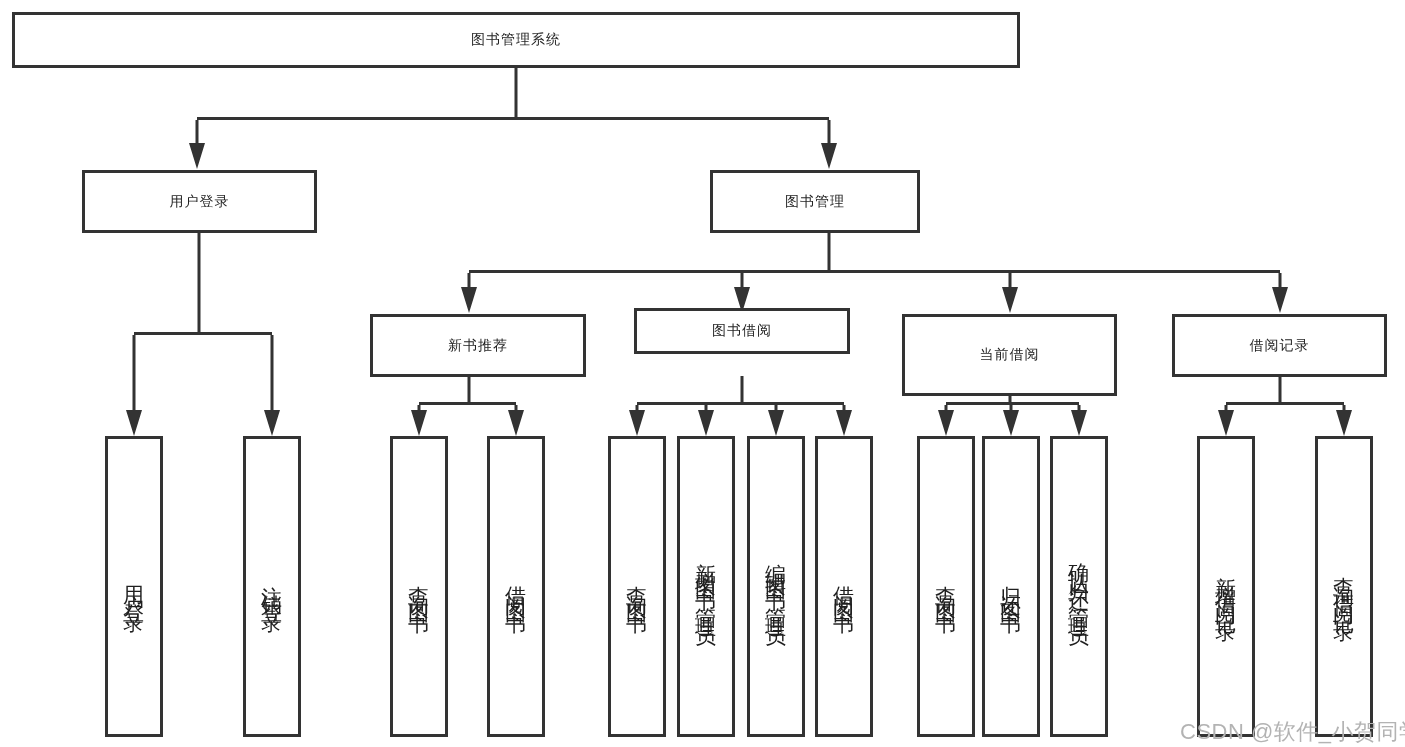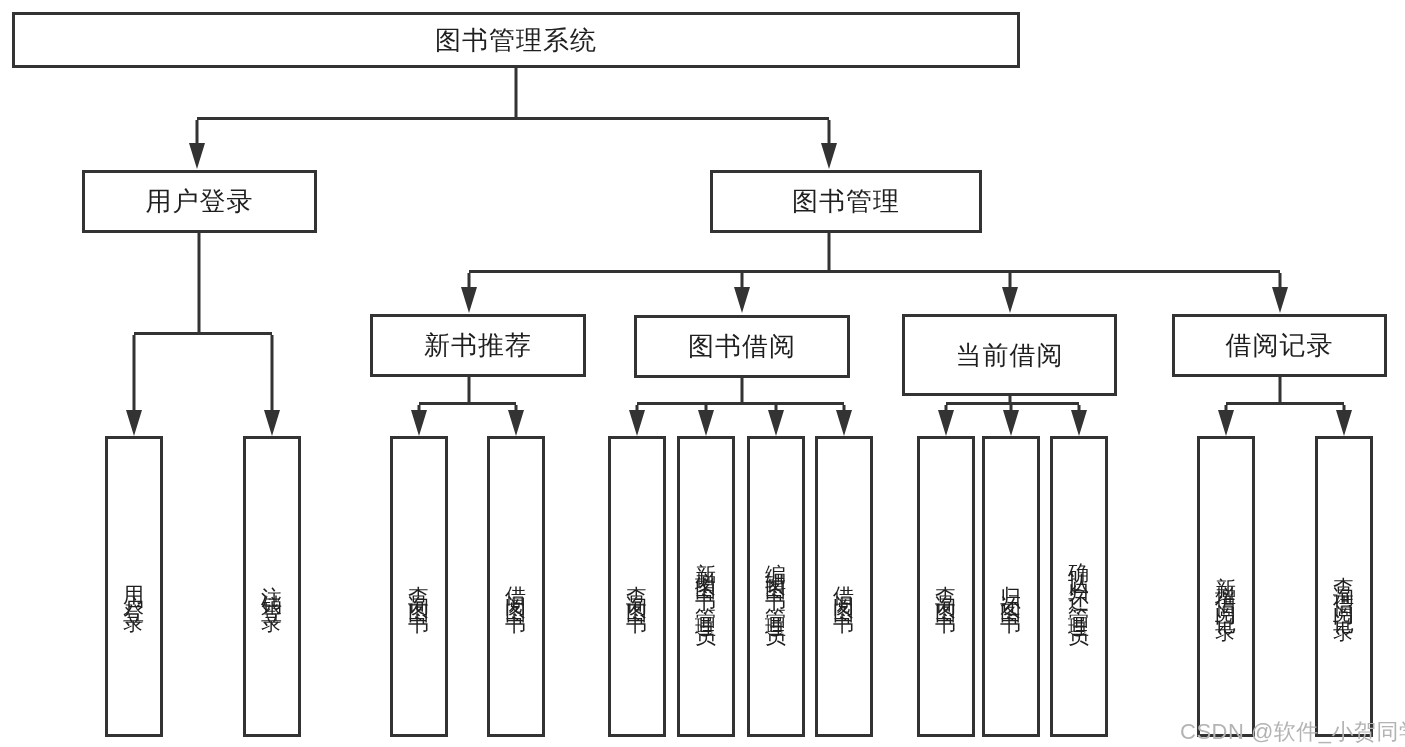--- a/index.html
+++ b/index.html
@@ -20,21 +20,21 @@
   .box{
     position:absolute;
     box-sizing:border-box;
     border:3px solid var(--line);
     background:var(--box-bg);
     display:flex;align-items:center;justify-content:center;
     z-index:1;
     color:var(--text);
   }
   .hlabel{
-    font-size:26px;
+    font-size:14px;
     letter-spacing:1px;
     color:var(--text);
     white-space:nowrap;
   }
   .vlabel{
     writing-mode:vertical-rl;
     text-orientation:mixed;
     font-size:21px;
     line-height:1;
     letter-spacing:9px;
@@ -83,28 +83,28 @@
          M1218 410L1234 410L1226 436Z M1336 410L1352 410L1344 436Z"></path>
   </svg>
 
   <div class="box" style="left:12px;top:12px;width:1008px;height:56px">
     <span class="hlabel">图书管理系统</span>
   </div>
 
   <div class="box" style="left:82px;top:170px;width:235px;height:63px">
     <span class="hlabel">用户登录</span>
   </div>
-  <div class="box" style="left:710px;top:170px;width:272px;height:63px">
+  <div class="box" style="left:710px;top:170px;width:210px;height:63px">
     <span class="hlabel">图书管理</span>
   </div>
 
   <div class="box" style="left:370px;top:314px;width:216px;height:63px">
     <span class="hlabel">新书推荐</span>
   </div>
-  <div class="box" style="left:634px;top:315px;width:216px;height:63px">
+  <div class="box" style="left:634px;top:308px;width:216px;height:46px">
     <span class="hlabel">图书借阅</span>
   </div>
   <div class="box" style="left:902px;top:314px;width:215px;height:82px">
     <span class="hlabel">当前借阅</span>
   </div>
   <div class="box" style="left:1172px;top:314px;width:215px;height:63px">
     <span class="hlabel">借阅记录</span>
   </div>
 
   <div class="box" style="left:105px;top:436px;width:58px;height:301px">

